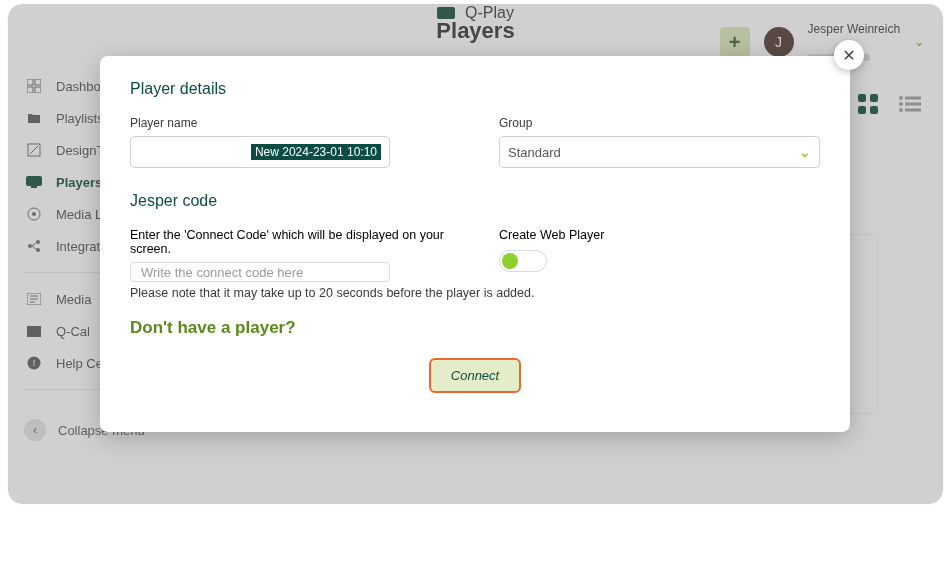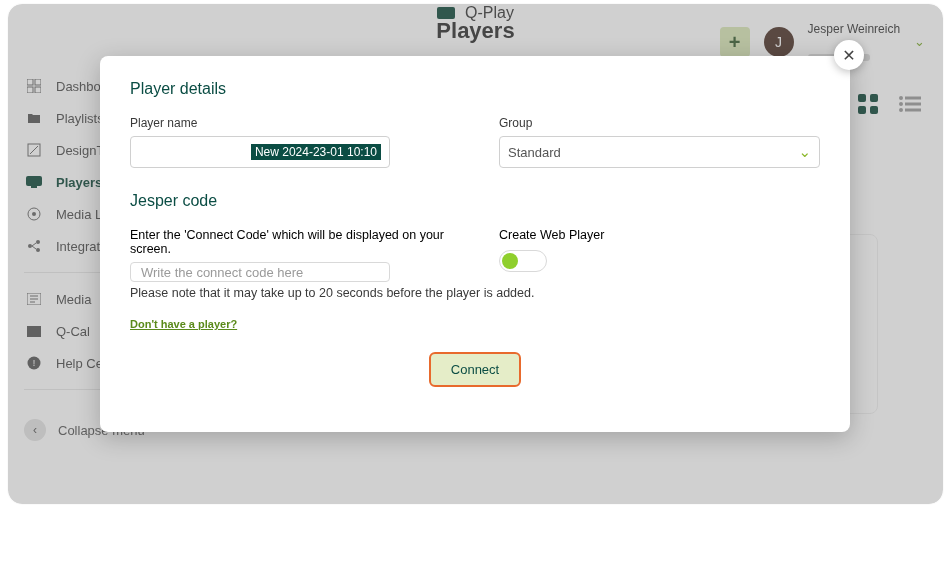--- a/index.html
+++ b/index.html
@@ -147,27 +147,28 @@
   .toggle {
     width: 48px; height: 22px; border-radius: 12px; background:#fff;
     border:1px solid #d9d9d9; position:relative; cursor:pointer;
     margin-top: 2px;
   }
   .toggle .knob {
     position:absolute; left:2px; top:2px; width:16px; height:16px;
     border-radius:50%; background:#8fcf2d;
   }
   .note { font-size: 12.5px; color:#3a3a3a; margin-top: 4px; }
-  .link { display:inline-block; margin-top: 18px; font-size: 11px;
-    color:#5a8a1a; font-weight:600; text-decoration: underline; cursor:pointer;}
+  .link { display:inline-block; margin-top: 18px; font-size: 17px;
+    color:#5a8a1a; font-weight:600; cursor:pointer;}
   .connect-wrap { display:flex; justify-content: center; margin-top: 20px; }
   .connect-btn {
     padding: 8px 20px; font-size: 13px; color:#0b4d44;
     background:#e5edc8; border:2px solid #e86a2d; border-radius:6px;
     cursor:pointer;
+    font-style:italic;
   }
 
   
   .dimmer {
     position:absolute; inset:0; background: rgba(120,120,120,0.35);
     border-radius: 14px;
   }
 </style>
 </head>
 <body>

